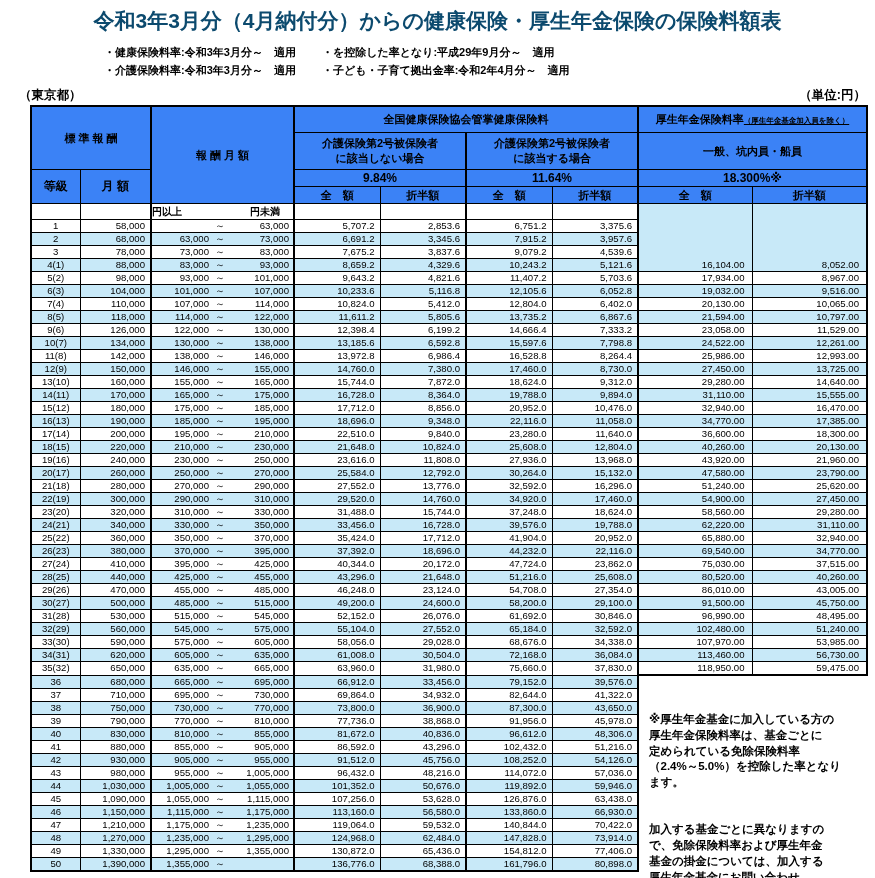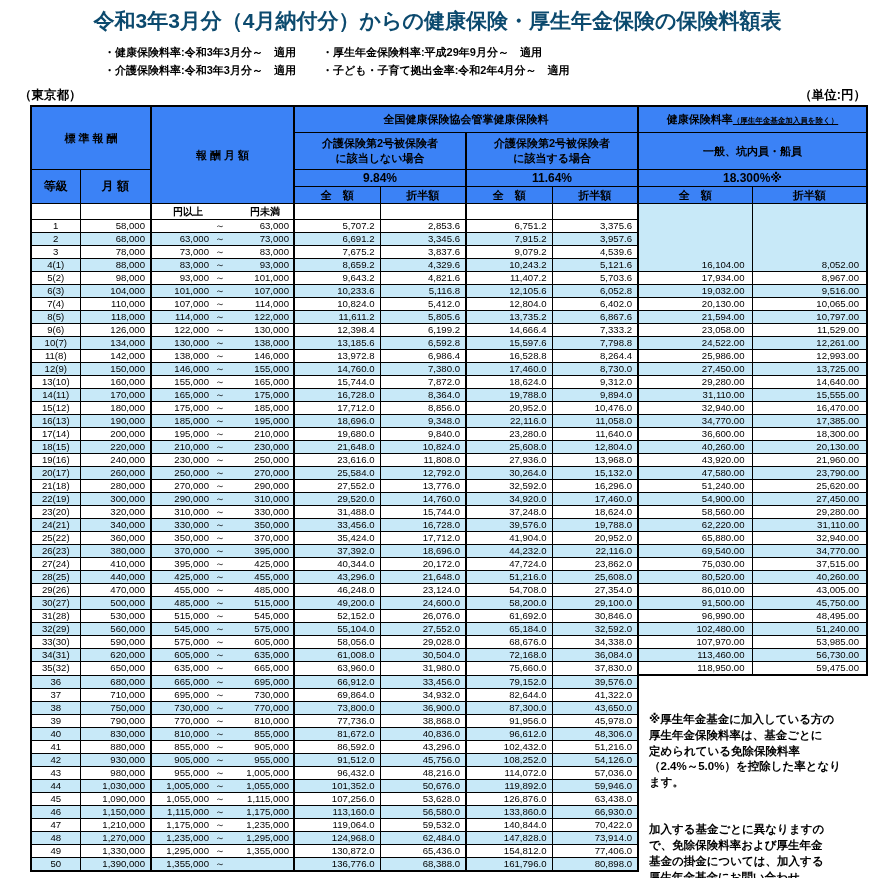--- a/index.html
+++ b/index.html
@@ -41,21 +41,21 @@
 
   tbody td{
     height:12px;line-height:12px;font-size:9.6px;
     text-align:right;padding-right:5px;
   }
   tr.subheader td{height:15px;line-height:15px;font-size:10px;font-weight:bold;}
   .c-grade{text-align:center;padding-right:0;}
   .c-from{border-right:none;padding-right:2px;}
   .c-tilde{border-left:none;border-right:none;text-align:center;padding-right:0;}
   .c-to{border-left:none;padding-right:4px;}
-  .c-yen-from{text-align:left;padding-left:21px;border-right:none;margin-top:20px;}
+  .c-yen-from{text-align:left;padding-left:0;border-right:none;margin-top:20px;}
   .c-yen-to{text-align:right;border-left:none;padding-right:13px;}
   .c-pf,.c-ph{padding-right:7px;}
   tr.stripe td{background:#c8e9f8;}
   td.pension-blank{background:#c8e9f8;border-bottom:none;}
   td.no-top{border-top:none;}
   .b2l{border-left:2px solid #000;}
   .b2r{border-right:2px solid #000;}
   .b2t{border-top:2px solid #000;}
   .b2b{border-bottom:2px solid #000;}
 
@@ -67,21 +67,21 @@
   .side-note p{margin:0 0 15px 0;}
 </style>
 </head>
 <body>
 
 <div class="page-title">令和3年3月分（4月納付分）からの健康保険・厚生年金保険の保険料額表</div>
 
 <div class="rate-notes">
   <div>・健康保険料率:令和3年3月分～　適用
 ・介護保険料率:令和3年3月分～　適用</div>
-  <div>・厚生年金保険料率:平成29年9月分～　適用
+  <div>・を控除した率となり:平成29年9月分～　適用
 ・子ども・子育て拠出金率:令和2年4月分～　適用</div>
 </div>
 
 <div class="meta-row">
   <span class="pref">（東京都）</span>
   <span class="unit">（単位:円）</span>
 </div>
 
 <table>
   <colgroup>
@@ -95,21 +95,21 @@
       <col style="width:86px">
       <col style="width:86px">
     <col style="width:114px">
       <col style="width:115px">
   </colgroup>
   <thead>
     <tr class="band1">
       <th colspan="2" rowspan="2" class="b2l b2t">標 準 報 酬</th>
       <th colspan="3" rowspan="4" class="b2l b2t">報 酬 月 額</th>
       <th colspan="4" class="b2l b2t">全国健康保険協会管掌健康保険料</th>
-      <th colspan="2" class="b2l b2t b2r"><span>健康保険料率</span><span class="small-paren">（厚生年金基金加入員を除く）</span></th>
+      <th colspan="2" class="b2l b2t b2r"><span>厚生年金保険料率</span><span class="small-paren">（厚生年金基金加入員を除く）</span></th>
     </tr>
     <tr class="band2">
       <th colspan="2" class="b2l">介護保険第2号被保険者
 に該当しない場合</th>
       <th colspan="2" class="b2l">介護保険第2号被保険者
 に該当する場合</th>
       <th colspan="2" class="b2l b2r">一般、坑内員・船員</th>
     </tr>
     <tr class="band3">
       <th rowspan="2" class="b2l">等級</th>
@@ -342,21 +342,21 @@
         <td>11,058.0</td>
         <td class="c-pf b2l">34,770.00</td>
         <td class="c-ph b2r">17,385.00</td>
       </tr>
       <tr>
         <td class="c-grade b2l">17(14)</td>
         <td>200,000</td>
         <td class="c-from b2l">195,000</td>
         <td class="c-tilde">～</td>
         <td class="c-to">210,000</td>
-        <td class="b2l">19,680.0</td>
+        <td class="b2l">22,510.0</td>
         <td>9,840.0</td>
         <td class="b2l">23,280.0</td>
         <td>11,640.0</td>
         <td class="c-pf b2l">36,600.00</td>
         <td class="c-ph b2r">18,300.00</td>
       </tr>
       <tr class="stripe">
         <td class="c-grade b2l">18(15)</td>
         <td>220,000</td>
         <td class="c-from b2l">210,000</td>

